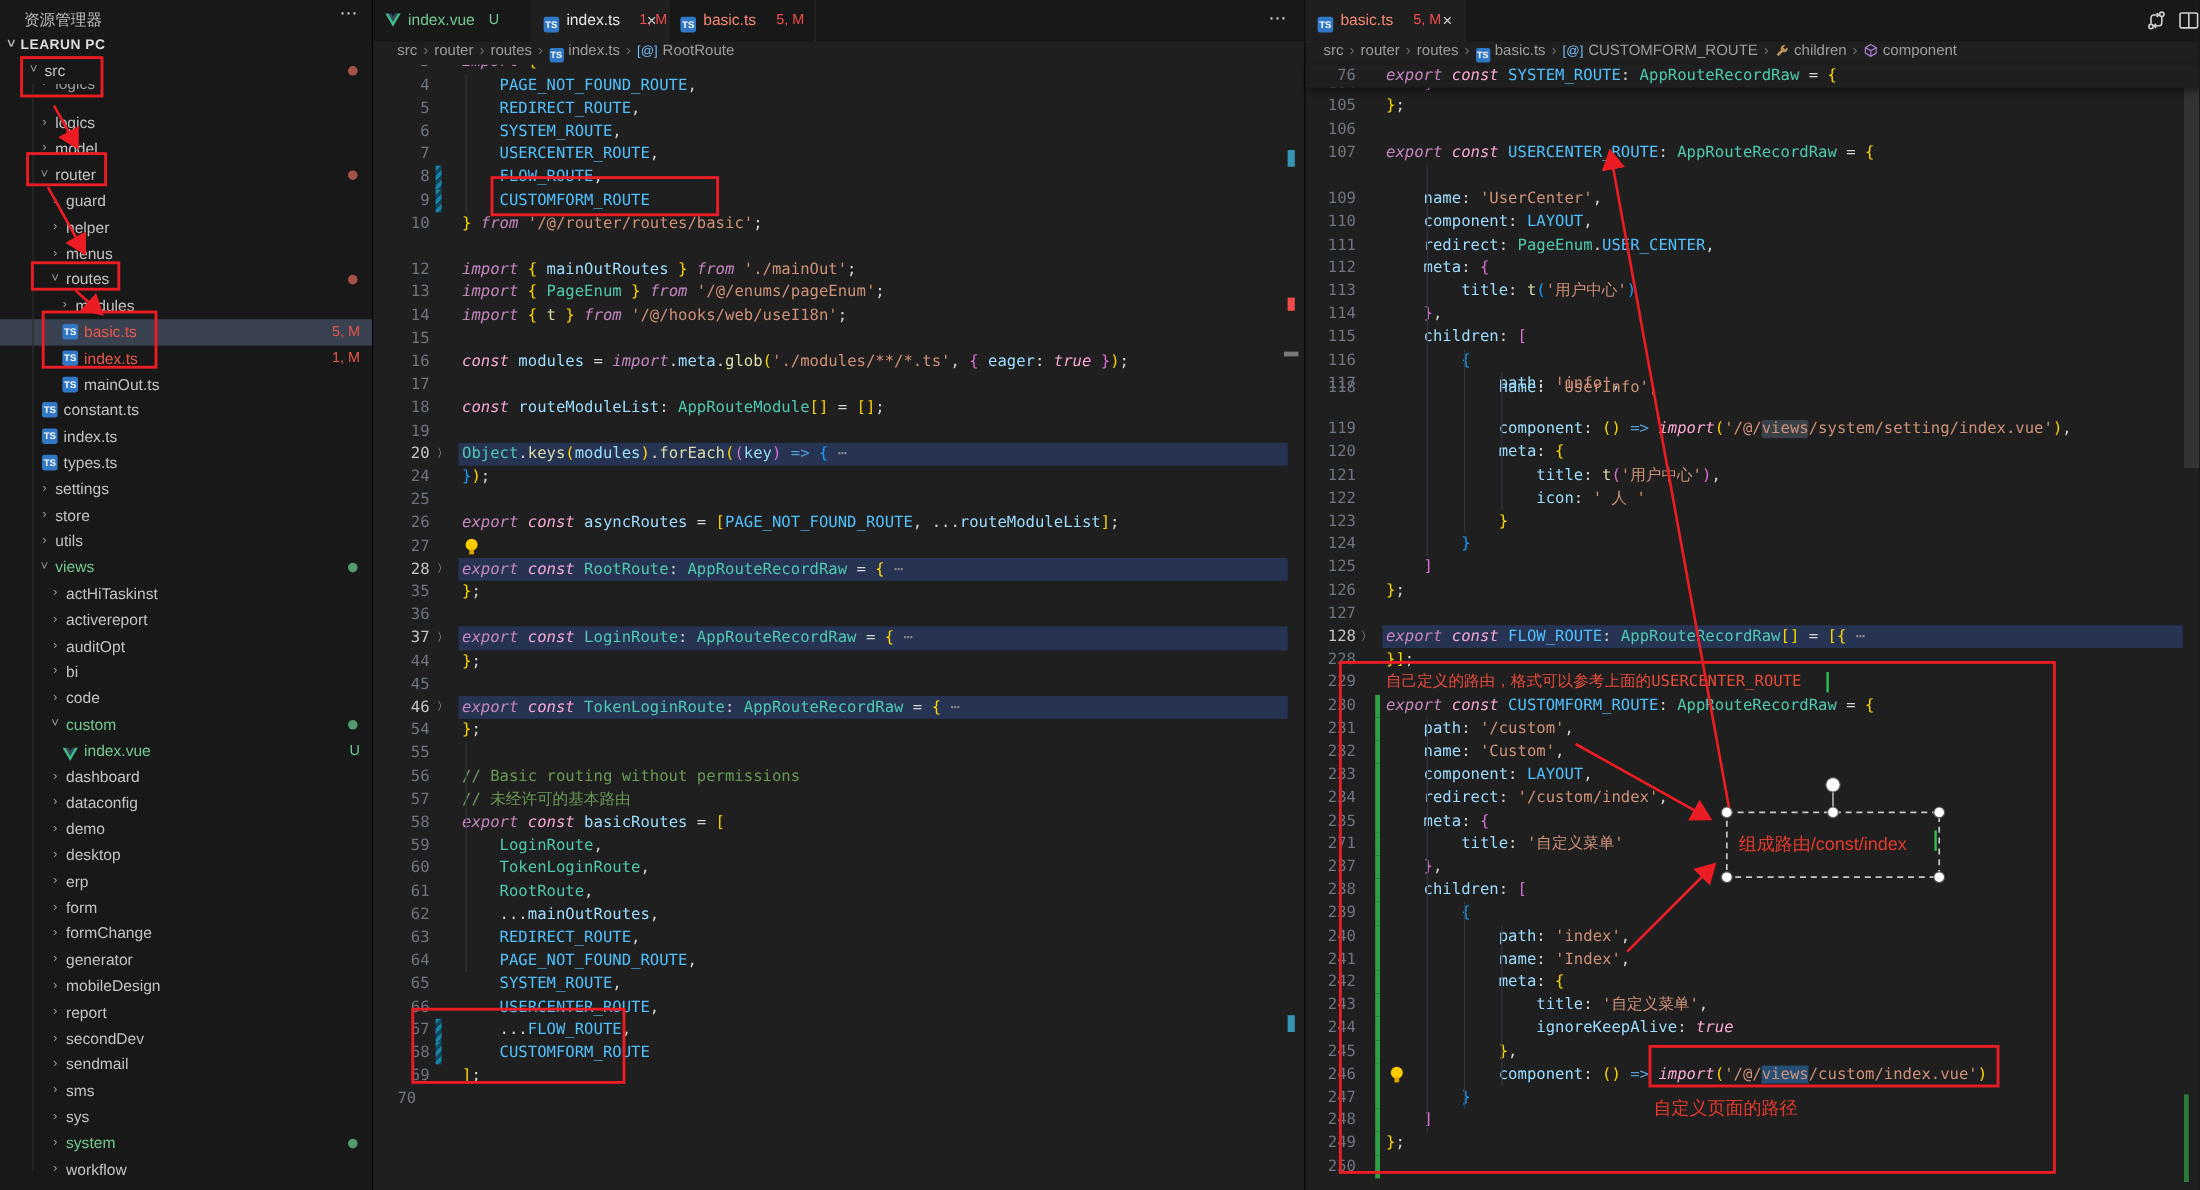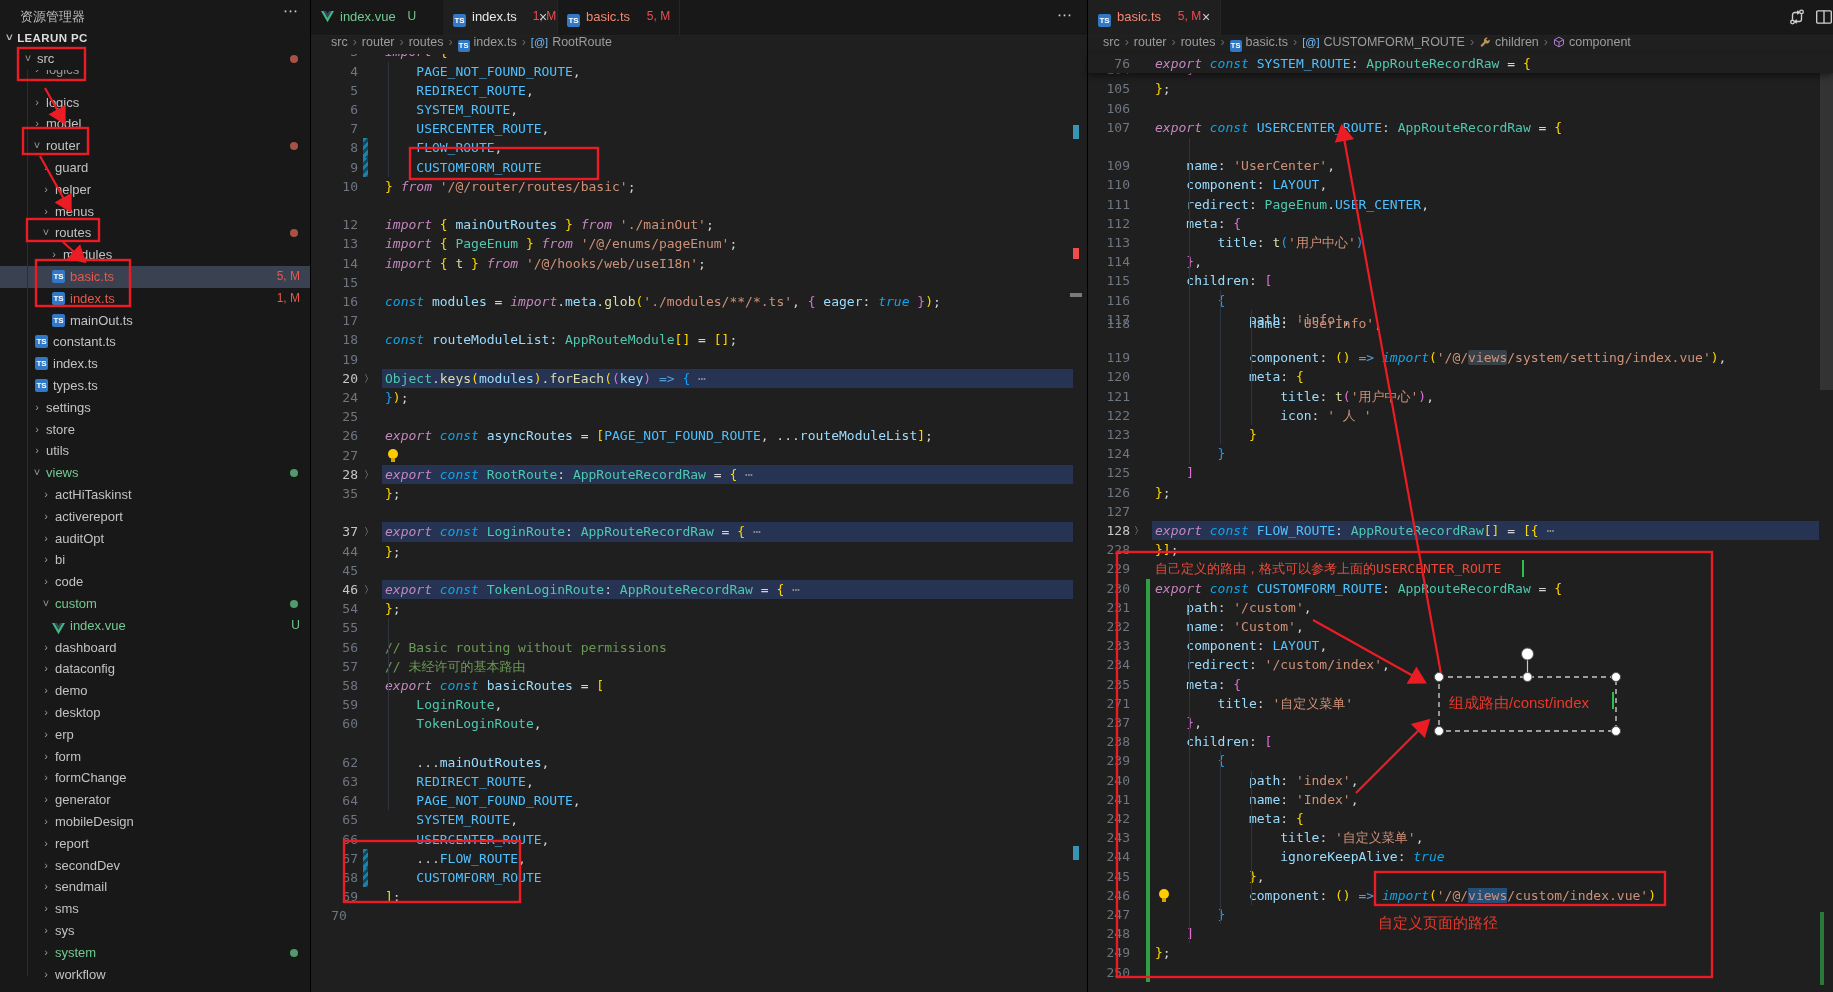--- a/index.html
+++ b/index.html
@@ -47,21 +47,21 @@
   .bc-wrench,.bc-cube{display:inline-block;vertical-align:-2px;margin-right:4px;}
   
   .codearea{position:absolute;left:0;right:0;top:54px;bottom:0;overflow:hidden;}
   .cl{position:absolute;height:19.2px;line-height:19.2px;font-family:"DejaVu Sans Mono","Liberation Mono",monospace;
       font-size:13px;white-space:pre;}
   .cl .num{position:absolute;text-align:right;color:#6e7681;}
   .cl.hl .num{color:#c6c6c6;}
   .cl .fchev{position:absolute;color:#c0c0c0;font-size:10px;}
   .cl .code{position:absolute;top:0;}
   .hlband{position:absolute;height:19.2px;background:#263352;}
-  .c-kw{color:#C586C0;font-style:italic;} .c-cst{color:#0ea5e9;font-style:italic;}
+  .c-kw{color:#C586C0;font-style:italic;} .c-cst{color:#f9a8d4;font-style:italic;}
   .c-var{color:#9CDCFE;} .c-cap{color:#4FC1FF;} .c-typ{color:#4EC9B0;}
   .c-str{color:#CE9178;} .c-fn{color:#DCDCAA;} .c-cmt{color:#6A9955;}
   .c-pun{color:#d4d4d4;} .c-b1{color:#FFD700;} .c-b2{color:#DA70D6;} .c-b3{color:#179FFF;}
   .c-opr{color:#569CD6;} .c-fold{color:#8a8a8a;} .c-red{color:#e84a3a;}
   .c-strhl{color:#CE9178;background:#3a4048;border-radius:2px;}
   .c-strsel{color:#CE9178;background:#264F78;}
   .gitmod{position:absolute;width:5px;background:repeating-linear-gradient(135deg,#1B81A8 0 3px,#0e4a60 3px 6px);}
   .gitadd{position:absolute;width:3.5px;background:#2ea043;}
   .bulb{position:absolute;width:14px;height:14px;}
   .bulb .g{position:absolute;left:2px;top:0;width:10px;height:10px;border-radius:50%;background:#FFCC00;}
@@ -320,33 +320,35 @@
         <div class="cl" style="left: 0px; right: 0px; top: 295.6px;"><span class="num" style="left: 9px; width: 38px;">19</span><span class="code" style="left: 74px;"></span></div>
         <div class="hlband" style="left: 71px; right: 14px; top: 314.8px;"></div>
         <div class="cl hl" style="left: 0px; right: 0px; top: 314.8px;"><span class="num" style="left: 9px; width: 38px;">20</span><span class="fchev" style="left: 53px;">〉</span><span class="code" style="left: 74px;"><span class="c-typ">Object</span><span class="c-pun">.</span><span class="c-fn">keys</span><span class="c-b1">(</span><span class="c-var">modules</span><span class="c-b1">)</span><span class="c-pun">.</span><span class="c-fn">forEach</span><span class="c-b1">(</span><span class="c-b2">(</span><span class="c-var">key</span><span class="c-b2">)</span><span class="c-opr"> =&gt; </span><span class="c-b3">{</span><span class="c-fold"> ⋯</span></span></div>
         <div class="cl" style="left: 0px; right: 0px; top: 334px;"><span class="num" style="left: 9px; width: 38px;">24</span><span class="code" style="left: 74px;"><span class="c-b3">}</span><span class="c-b1">)</span><span class="c-pun">;</span></span></div>
         <div class="cl" style="left: 0px; right: 0px; top: 353.2px;"><span class="num" style="left: 9px; width: 38px;">25</span><span class="code" style="left: 74px;"></span></div>
         <div class="cl" style="left: 0px; right: 0px; top: 372.4px;"><span class="num" style="left: 9px; width: 38px;">26</span><span class="code" style="left: 74px;"><span class="c-kw">export </span><span class="c-cst">const </span><span class="c-var">asyncRoutes</span><span class="c-pun"> = </span><span class="c-b1">[</span><span class="c-cap">PAGE_NOT_FOUND_ROUTE</span><span class="c-pun">, ...</span><span class="c-var">routeModuleList</span><span class="c-b1">]</span><span class="c-pun">;</span></span></div>
         <div class="cl" style="left: 0px; right: 0px; top: 391.6px;"><span class="num" style="left: 9px; width: 38px;">27</span><span class="code" style="left: 74px;"></span><span class="bulb" style="left: 75px; top: 3px;"><span class="g"></span><span class="s"></span></span></div>
         <div class="hlband" style="left: 71px; right: 14px; top: 410.8px;"></div>
         <div class="cl hl" style="left: 0px; right: 0px; top: 410.8px;"><span class="num" style="left: 9px; width: 38px;">28</span><span class="fchev" style="left: 53px;">〉</span><span class="code" style="left: 74px;"><span class="c-kw">export </span><span class="c-cst">const </span><span class="c-typ">RootRoute</span><span class="c-pun">: </span><span class="c-typ">AppRouteRecordRaw</span><span class="c-pun"> = </span><span class="c-b1">{</span><span class="c-fold"> ⋯</span></span></div>
         <div class="cl" style="left: 0px; right: 0px; top: 430px;"><span class="num" style="left: 9px; width: 38px;">35</span><span class="code" style="left: 74px;"><span class="c-b1">}</span><span class="c-pun">;</span></span></div>
+        <div class="cl" style="left: 0px; right: 0px; top: 449.2px;"><span class="num" style="left: 9px; width: 38px;">36</span><span class="code" style="left: 74px;"></span></div>
         <div class="hlband" style="left: 71px; right: 14px; top: 468.4px;"></div>
         <div class="cl hl" style="left: 0px; right: 0px; top: 468.4px;"><span class="num" style="left: 9px; width: 38px;">37</span><span class="fchev" style="left: 53px;">〉</span><span class="code" style="left: 74px;"><span class="c-kw">export </span><span class="c-cst">const </span><span class="c-typ">LoginRoute</span><span class="c-pun">: </span><span class="c-typ">AppRouteRecordRaw</span><span class="c-pun"> = </span><span class="c-b1">{</span><span class="c-fold"> ⋯</span></span></div>
         <div class="cl" style="left: 0px; right: 0px; top: 487.6px;"><span class="num" style="left: 9px; width: 38px;">44</span><span class="code" style="left: 74px;"><span class="c-b1">}</span><span class="c-pun">;</span></span></div>
         <div class="cl" style="left: 0px; right: 0px; top: 506.8px;"><span class="num" style="left: 9px; width: 38px;">45</span><span class="code" style="left: 74px;"></span></div>
         <div class="hlband" style="left: 71px; right: 14px; top: 526px;"></div>
         <div class="cl hl" style="left: 0px; right: 0px; top: 526px;"><span class="num" style="left: 9px; width: 38px;">46</span><span class="fchev" style="left: 53px;">〉</span><span class="code" style="left: 74px;"><span class="c-kw">export </span><span class="c-cst">const </span><span class="c-typ">TokenLoginRoute</span><span class="c-pun">: </span><span class="c-typ">AppRouteRecordRaw</span><span class="c-pun"> = </span><span class="c-b1">{</span><span class="c-fold"> ⋯</span></span></div>
         <div class="cl" style="left: 0px; right: 0px; top: 545.2px;"><span class="num" style="left: 9px; width: 38px;">54</span><span class="code" style="left: 74px;"><span class="c-b1">}</span><span class="c-pun">;</span></span></div>
         <div class="cl" style="left: 0px; right: 0px; top: 564.4px;"><span class="num" style="left: 9px; width: 38px;">55</span><span class="code" style="left: 74px;"></span></div>
         <div class="cl" style="left: 0px; right: 0px; top: 583.6px;"><span class="num" style="left: 9px; width: 38px;">56</span><span class="code" style="left: 74px;"><span class="c-cmt">// Basic routing without permissions</span></span></div>
         <div class="cl" style="left: 0px; right: 0px; top: 602.8px;"><span class="num" style="left: 9px; width: 38px;">57</span><span class="code" style="left: 74px;"><span class="c-cmt">// 未经许可的基本路由</span></span></div>
         <div class="cl" style="left: 0px; right: 0px; top: 622px;"><span class="num" style="left: 9px; width: 38px;">58</span><span class="code" style="left: 74px;"><span class="c-kw">export </span><span class="c-cst">const </span><span class="c-var">basicRoutes</span><span class="c-pun"> = </span><span class="c-b1">[</span></span></div>
         <div class="cl" style="left: 0px; right: 0px; top: 641.2px;"><span class="num" style="left: 9px; width: 38px;">59</span><span class="code" style="left: 74px;"><span class="c-typ">    LoginRoute</span><span class="c-pun">,</span></span></div>
         <div class="cl" style="left: 0px; right: 0px; top: 660.4px;"><span class="num" style="left: 9px; width: 38px;">60</span><span class="code" style="left: 74px;"><span class="c-typ">    TokenLoginRoute</span><span class="c-pun">,</span></span></div>
+        <div class="cl" style="left: 0px; right: 0px; top: 679.6px;"><span class="num" style="left: 9px; width: 38px;">61</span><span class="code" style="left: 74px;"><span class="c-typ">    RootRoute</span><span class="c-pun">,</span></span></div>
         <div class="cl" style="left: 0px; right: 0px; top: 698.8px;"><span class="num" style="left: 9px; width: 38px;">62</span><span class="code" style="left: 74px;"><span class="c-pun">    ...</span><span class="c-var">mainOutRoutes</span><span class="c-pun">,</span></span></div>
         <div class="cl" style="left: 0px; right: 0px; top: 718px;"><span class="num" style="left: 9px; width: 38px;">63</span><span class="code" style="left: 74px;"><span class="c-cap">    REDIRECT_ROUTE</span><span class="c-pun">,</span></span></div>
         <div class="cl" style="left: 0px; right: 0px; top: 737.2px;"><span class="num" style="left: 9px; width: 38px;">64</span><span class="code" style="left: 74px;"><span class="c-cap">    PAGE_NOT_FOUND_ROUTE</span><span class="c-pun">,</span></span></div>
         <div class="cl" style="left: 0px; right: 0px; top: 756.4px;"><span class="num" style="left: 9px; width: 38px;">65</span><span class="code" style="left: 74px;"><span class="c-cap">    SYSTEM_ROUTE</span><span class="c-pun">,</span></span></div>
         <div class="cl" style="left: 0px; right: 0px; top: 775.6px;"><span class="num" style="left: 9px; width: 38px;">66</span><span class="code" style="left: 74px;"><span class="c-cap">    USERCENTER_ROUTE</span><span class="c-pun">,</span></span></div>
         <div class="gitmod" style="left: 52px; top: 794.8px; height: 19.2px;"></div>
         <div class="cl" style="left: 0px; right: 0px; top: 794.8px;"><span class="num" style="left: 9px; width: 38px;">67</span><span class="code" style="left: 74px;"><span class="c-pun">    ...</span><span class="c-cap">FLOW_ROUTE</span><span class="c-pun">,</span></span></div>
         <div class="gitmod" style="left: 52px; top: 814px; height: 19.2px;"></div>
         <div class="cl" style="left: 0px; right: 0px; top: 814px;"><span class="num" style="left: 9px; width: 38px;">68</span><span class="code" style="left: 74px;"><span class="c-cap">    CUSTOMFORM_ROUTE</span></span></div>
         <div class="cl" style="left: 0px; right: 0px; top: 833.2px;"><span class="num" style="left: 9px; width: 38px;">69</span><span class="code" style="left: 74px;"><span class="c-b1">]</span><span class="c-pun">;</span></span></div>

